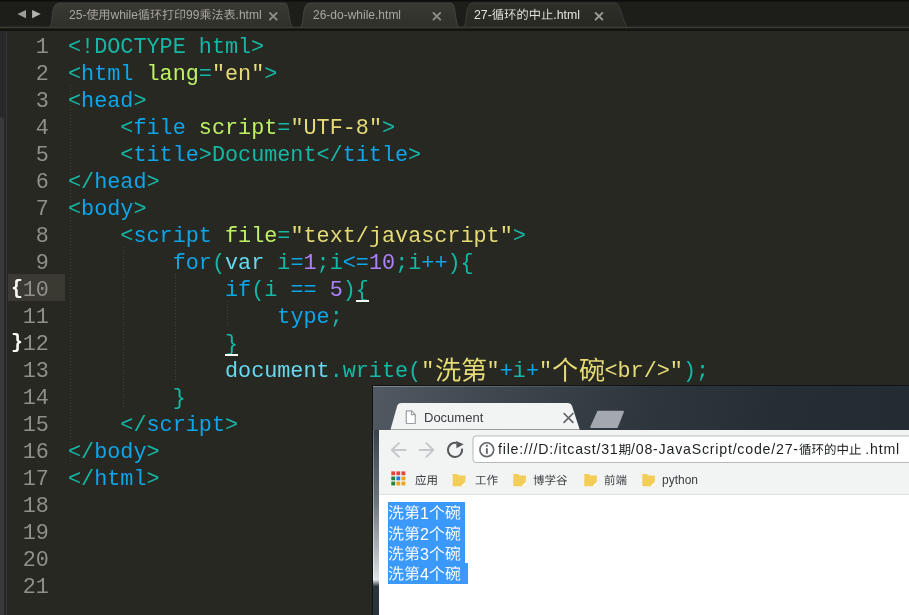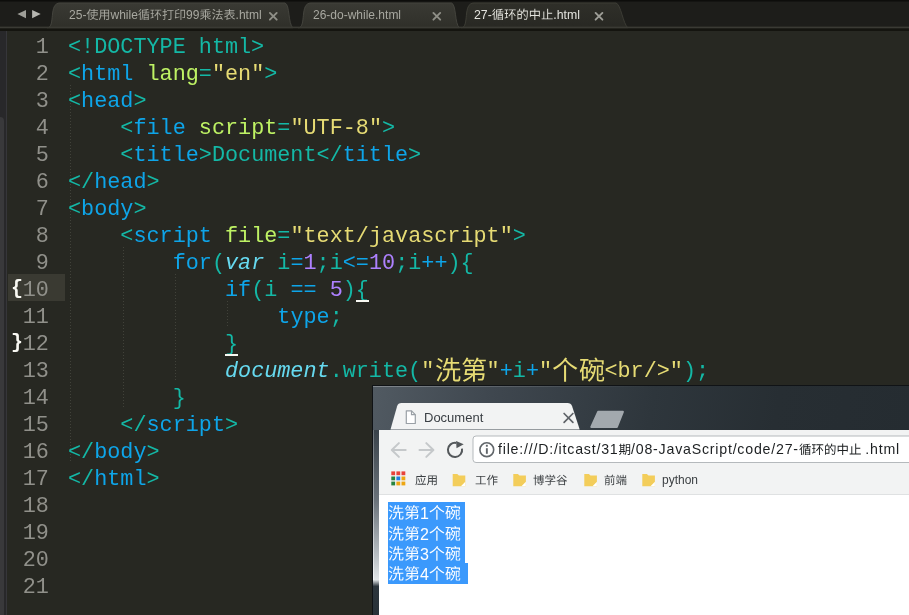--- a/index.html
+++ b/index.html
@@ -5,21 +5,21 @@
 #stage{position:relative;width:909px;height:615px;background:#272822;font-family:"Liberation Sans",sans-serif}
 .abs{position:absolute;overflow:visible}
 #gutter{position:absolute;left:0;top:33.5px;width:48.9px;text-align:right;font-family:"Liberation Mono",monospace;font-size:21.81px;line-height:27px;color:#90908a;white-space:pre}
 #code{position:absolute;left:68px;top:33.5px;font-family:"Liberation Mono",monospace;font-size:21.81px;line-height:27px;color:#f8f8f2;white-space:pre}
 #code i{font-style:normal}
 #code i.w{color:#14b8a6}
 #code i.p{color:#0ea5e9}
 #code i.g{color:#bef264}
 #code i.y{color:#e6db74}
 #code i.pu{color:#ae81ff}
-#code i.b{color:#66d9ef;font-style:italic}
+#code i.b{color:#66d9ef;}
 .guide{position:absolute;width:1px;background-image:repeating-linear-gradient(180deg,#41423a 0,#41423a 1px,transparent 1px,transparent 3px)}
 .brk{position:absolute;font-family:"Liberation Mono",monospace;font-weight:bold;font-size:20px;color:#f8f8f2;line-height:27px}
 .bu{position:absolute;height:2px;background:#f8f8f2}
 </style></head><body>
 <div id="stage">
 
   <div class="abs" style="left:0;top:31px;width:7px;height:584px;background:#28282a;border-right:1px solid #36363a"></div>
   <div class="abs" style="left:0;top:117px;width:4px;height:498px;background:#39393b;border-top-right-radius:4px"></div>
 
   <div class="abs" style="left:8px;top:274px;width:57px;height:27px;background:#3a3a32"></div>

